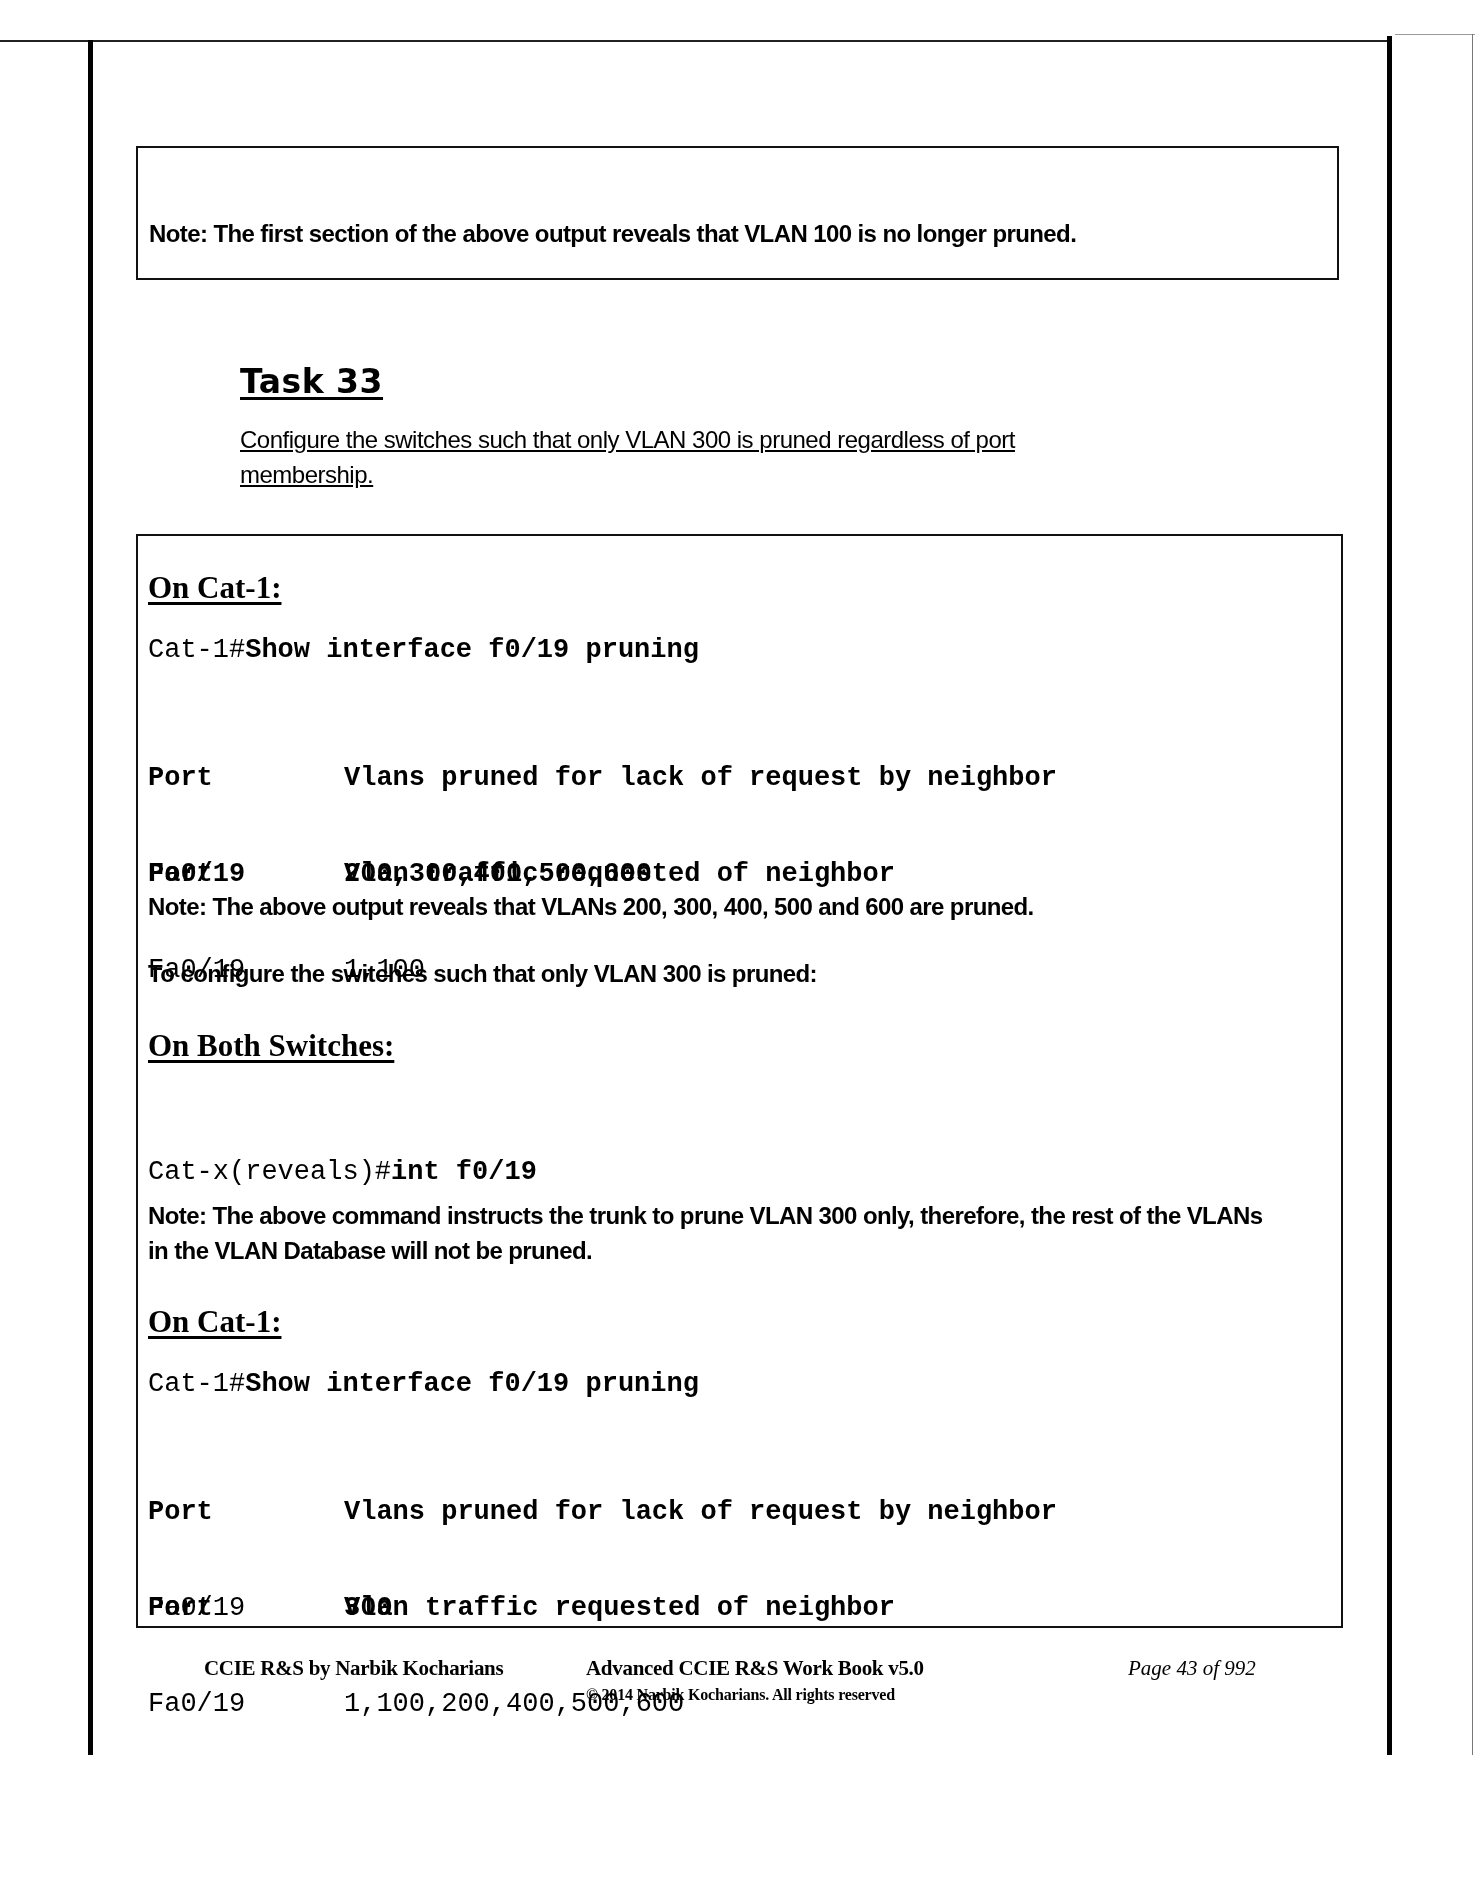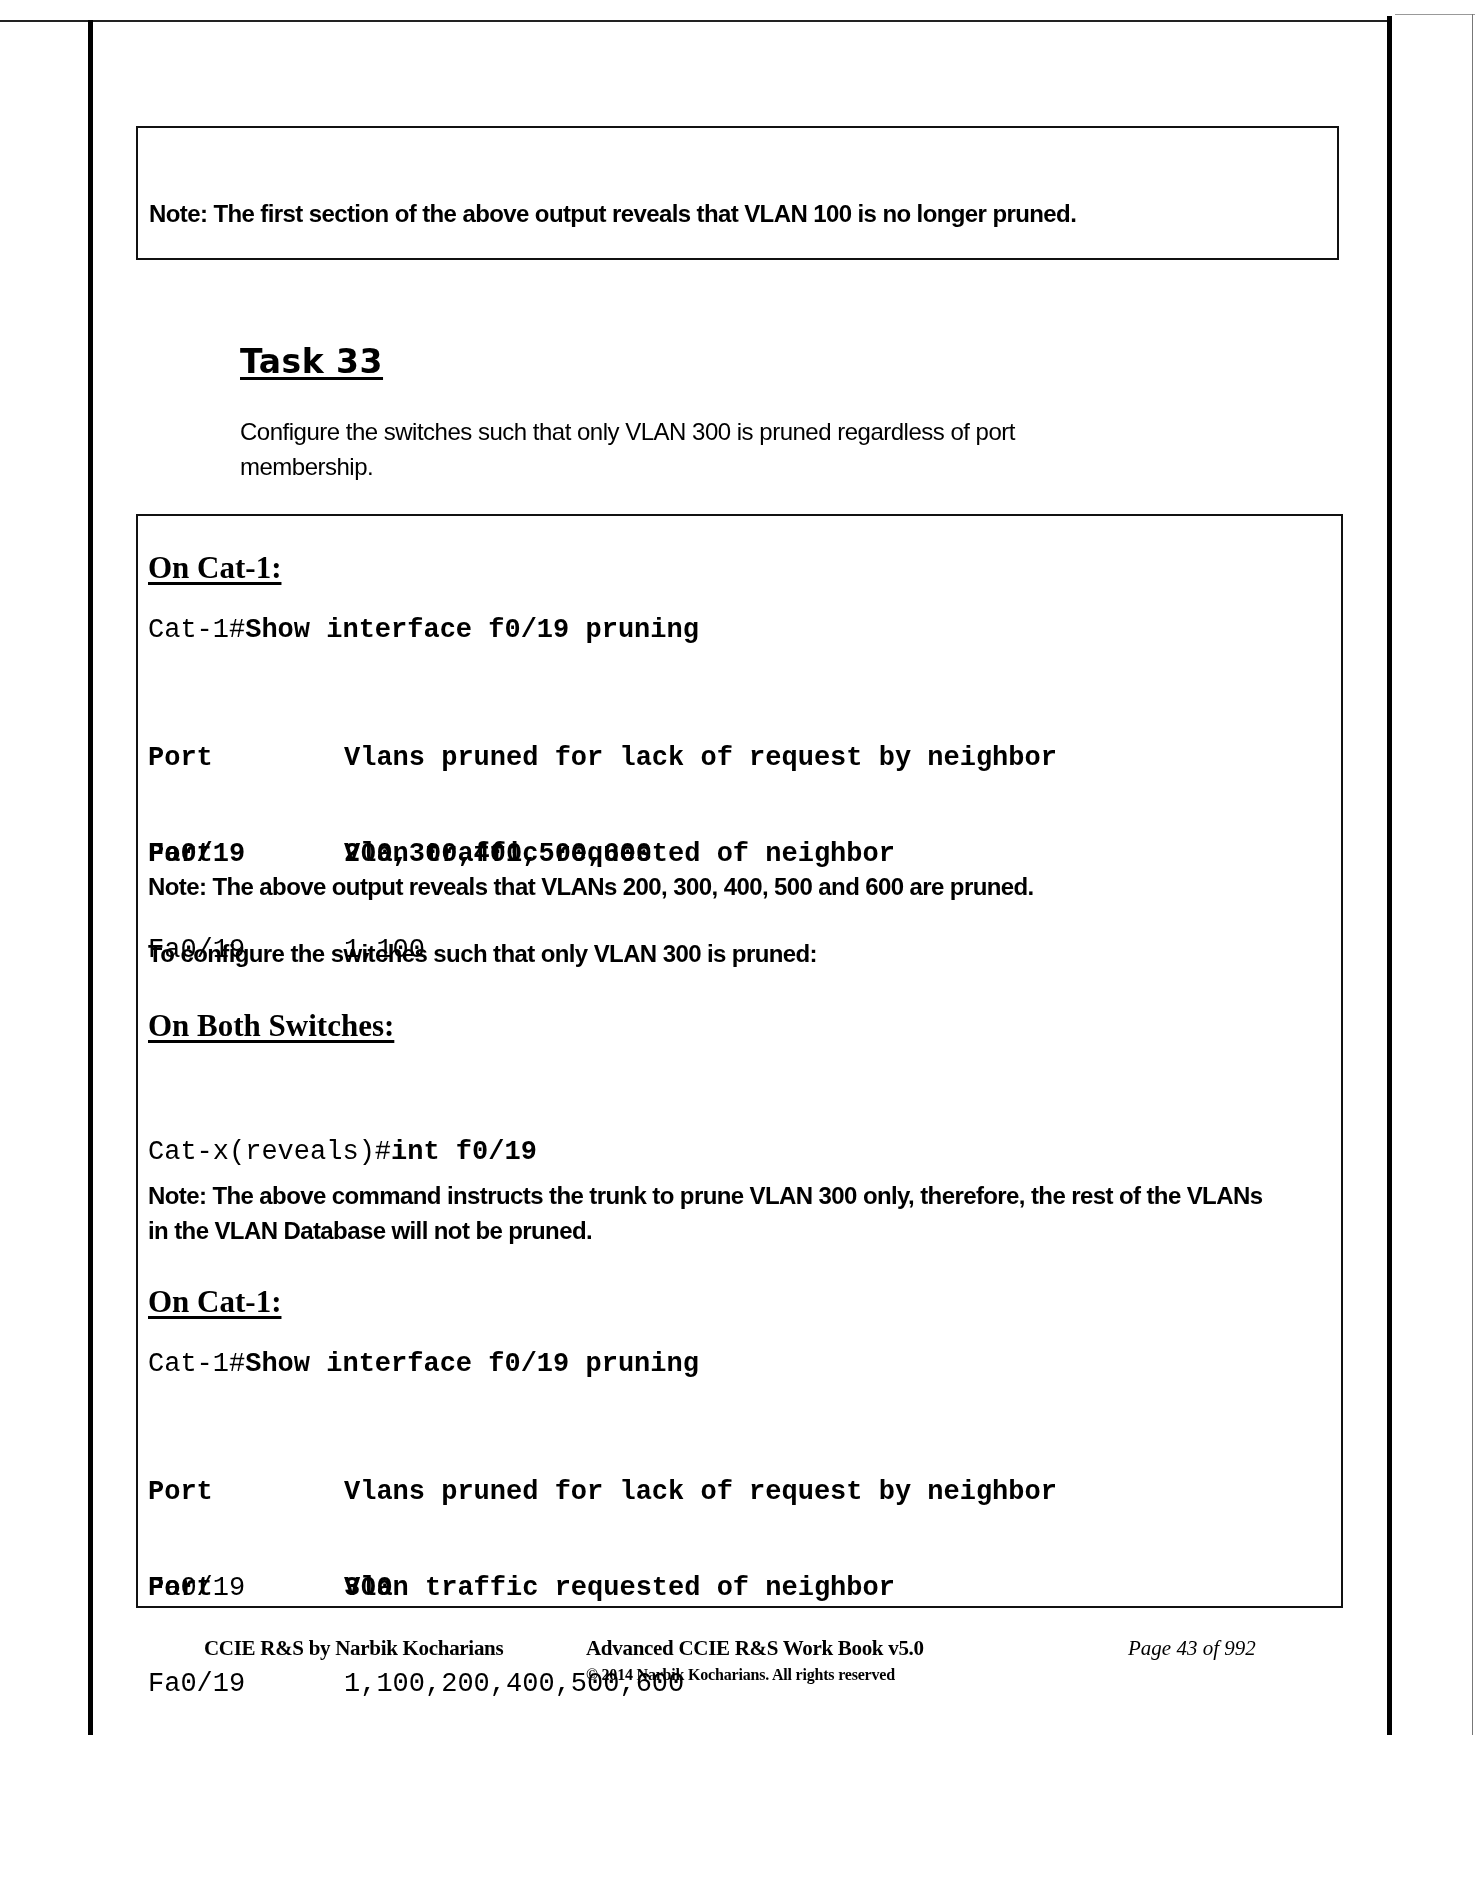--- a/index.html
+++ b/index.html
@@ -1,30 +1,30 @@
 <!DOCTYPE html>
 <html><head>
   <meta charset="utf-8">
   <style>
     html, body { margin: 0; padding: 0; background: #ffffff; }
     body { width: 1483px; height: 1896px; position: relative; overflow: hidden; color: #000; }
-    .abs { position: absolute; }
+    .abs { position: absolute; margin-top: 20px; }
     .hline-top { left: 0; top: 20px; width: 1390px; height: 2px; background: #222; }
     .hline-top-left { left: 0; top: 20px; width: 84px; height: 1px; background: #555; }
     .hline-top-right { left: 1395px; top: 14px; width: 80px; height: 1px; background: #999; }
     .vbar-left { left: 88px; top: 20px; width: 5px; height: 1715px; background: #000; }
     .vbar-right { left: 1387px; top: 16px; width: 5px; height: 1719px; background: #000; }
     .vline-far-right { left: 1472px; top: 14px; width: 1px; height: 1721px; background: #777; }
 
     .note-box { left: 136px; top: 126px; width: 1203px; height: 134px; border: 2px solid #111; box-sizing: border-box; }
     .note-text { font-family: "Liberation Sans", sans-serif; font-weight: bold; font-size: 24px; letter-spacing: -0.6px; }
     .note-box .note-text { position: absolute; left: 11px; top: 72px; }
 
     .task-heading { left: 240px; top: 342px; font-family: "DejaVu Sans", sans-serif; font-weight: bold; font-size: 33px; text-decoration: underline; text-underline-offset: 4px; letter-spacing: 0.5px; }
-    .task-body { left: 240px; top: 414px; width: 900px; font-family: "Liberation Sans", sans-serif; font-size: 24px; line-height: 35px; letter-spacing: -0.5px; }
+    .task-body { left: 240px; top: 402px; width: 900px; font-family: "Liberation Sans", sans-serif; font-size: 24px; line-height: 35px; letter-spacing: -0.5px; text-decoration: underline; }
 
     .main-box { left: 136px; top: 514px; width: 1207px; height: 1094px; border: 2px solid #111; box-sizing: border-box; }
 
     .section-heading { font-family: "Liberation Serif", serif; font-weight: bold; font-size: 31px; text-decoration: underline; text-underline-offset: 4px; }
     .code { font-family: "Liberation Mono", monospace; font-size: 27px; white-space: pre; line-height: 32px; }
     .code b { font-weight: bold; }
     .row { display: flex; }
     .col1 { width: 196px; }
 
     .footer-left { left: 204px; top: 1636px; font-family: "Liberation Serif", serif; font-weight: bold; font-size: 21px; letter-spacing: -0.3px; }

